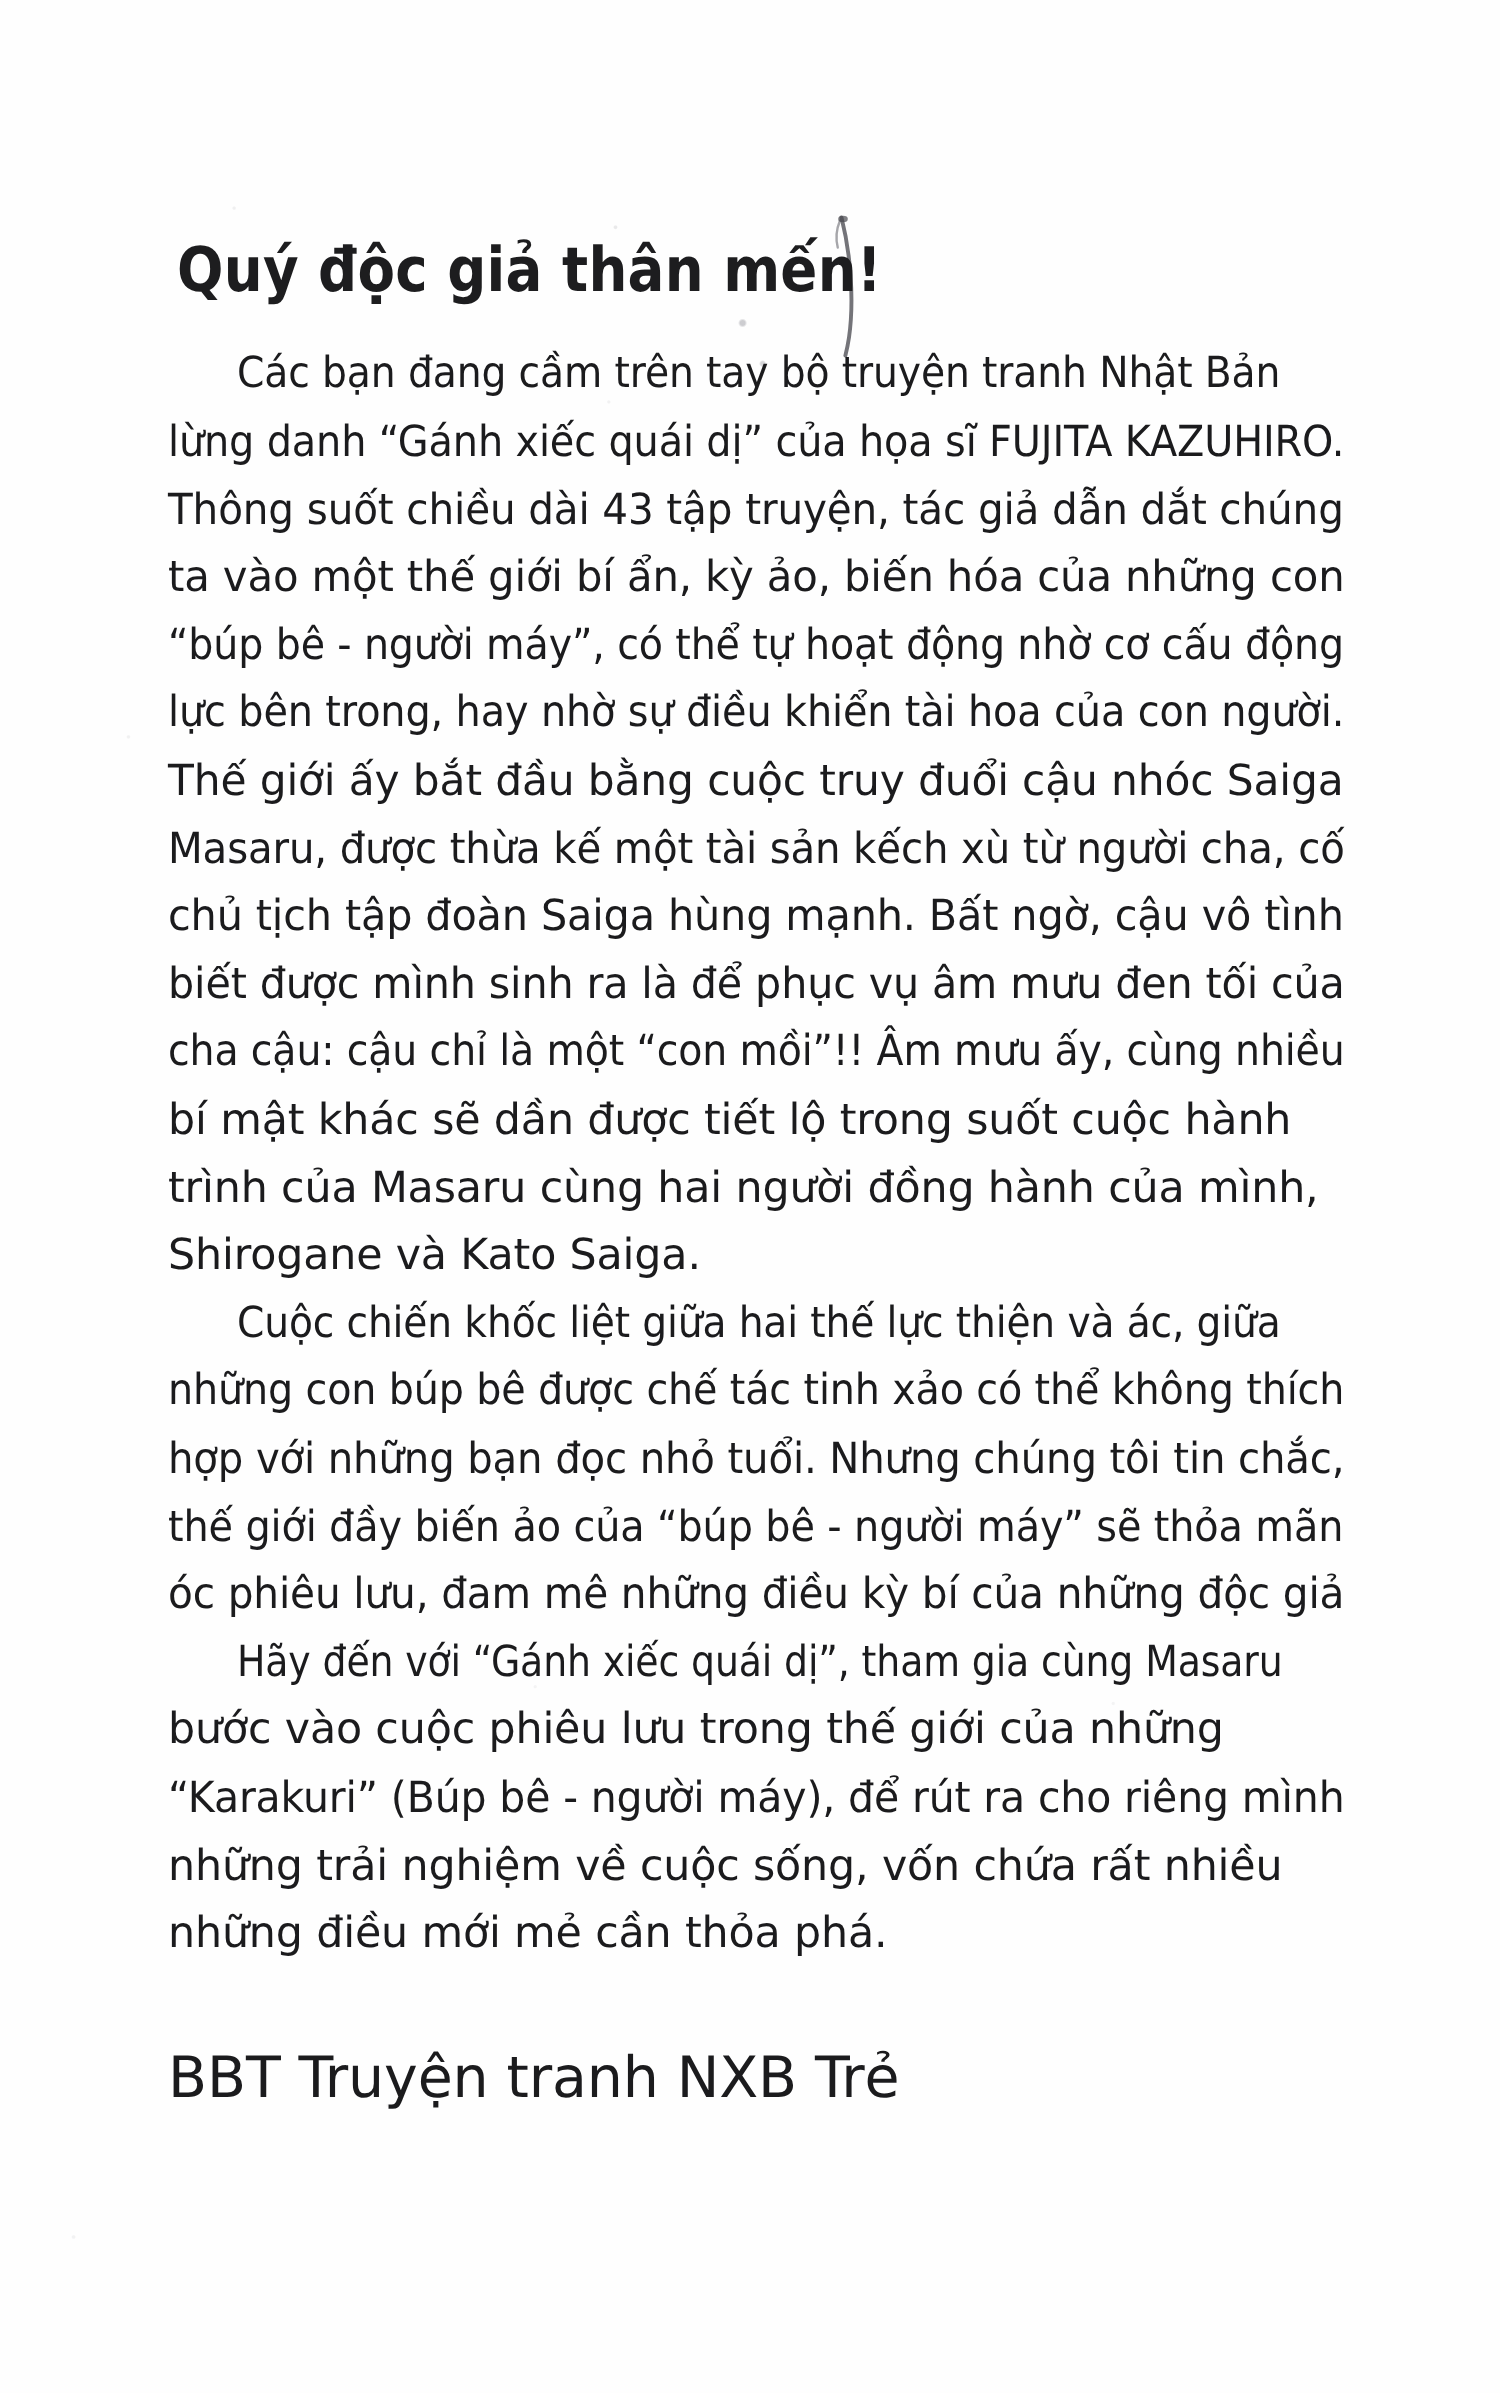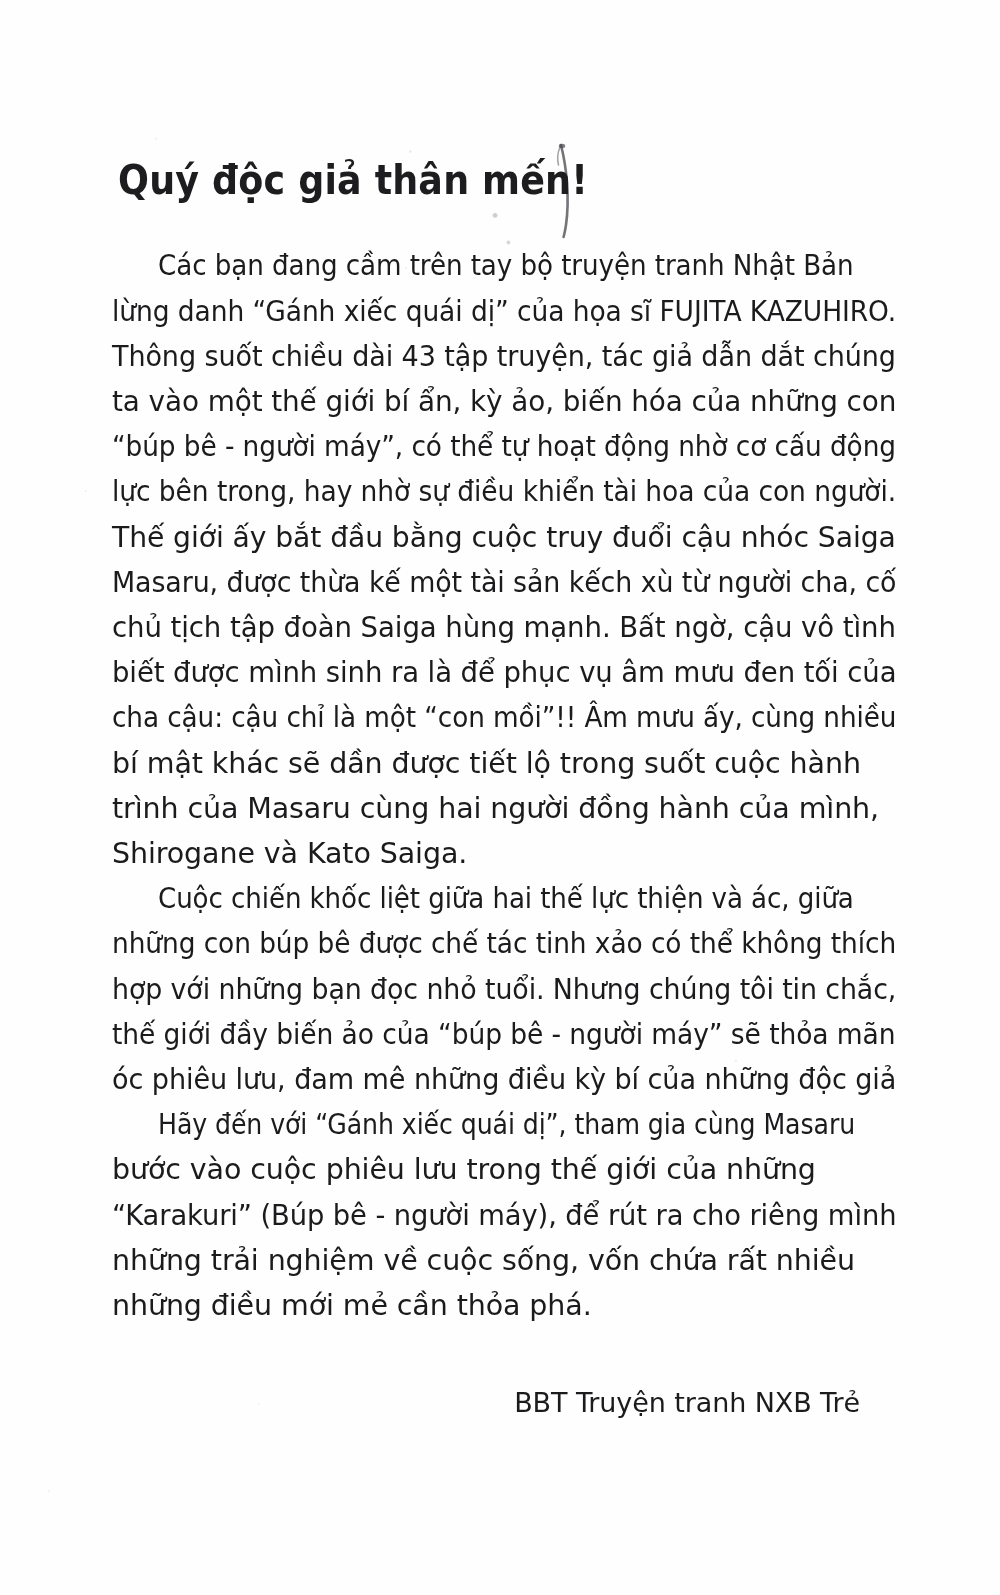--- a/index.html
+++ b/index.html
@@ -89,23 +89,23 @@
     display: block;
     white-space: nowrap;
   }
 
   .line.indent {
     padding-left: 46px;
   }
 
   .signature {
     margin-top: 52px;
-    text-align: right;
+    text-align: left;
     padding-right: 36px;
-    font-size: 27px;
+    font-size: 38px;
     color: #1b1b1d;
     white-space: nowrap;
   }
 </style>
 </head>
 <body>
 
 <div class="page">
 
   <div class="paper-texture"></div>
@@ -116,21 +116,21 @@
     <ellipse cx="14" cy="3" rx="3.2" ry="2.2" fill="#4a4a50" opacity="0.7"></ellipse>
   </svg>
 
   <div class="letter-block">
 
     <h1 class="letter-title" style="transform-origin: left center; display: inline-block; transform: scaleX(0.8885);">Quý độc giả thân mến!</h1>
 
     <div class="letter-body">
 
       <p class="para">
-        <span style="display: block; padding-left: 46px; margin-top: 17px;"><span class="line indent" style="transform-origin: left center; display: inline-block; transform: scaleX(0.9191); width: 803px; padding-left: 0px;">Các bạn đang cầm trên tay bộ truyện tranh Nhật Bản</span></span>
+        <span style="display: block; padding-left: 46px;"><span class="line indent" style="transform-origin: left center; display: inline-block; transform: scaleX(0.9191); width: 803px; padding-left: 0px;">Các bạn đang cầm trên tay bộ truyện tranh Nhật Bản</span></span>
         <span style="display: block; padding-left: 0px;"><span class="line" style="transform-origin: left center; display: inline-block; transform: scaleX(0.9311); width: 842px; padding-left: 0px;">lừng danh “Gánh xiếc quái dị” của họa sĩ FUJITA KAZUHIRO.</span></span>
         <span style="display: block; padding-left: 0px;"><span class="line" style="transform-origin: left center; display: inline-block; transform: scaleX(0.948); width: 827px; padding-left: 0px;">Thông suốt chiều dài 43 tập truyện, tác giả dẫn dắt chúng</span></span>
         <span style="display: block; padding-left: 0px;"><span class="line" style="transform-origin: left center; display: inline-block; transform: scaleX(0.9776); width: 802px; padding-left: 0px;">ta vào một thế giới bí ẩn, kỳ ảo, biến hóa của những con</span></span>
         <span style="display: block; padding-left: 0px;"><span class="line" style="transform-origin: left center; display: inline-block; transform: scaleX(0.9256); width: 847px; padding-left: 0px;">“búp bê - người máy”, có thể tự hoạt động nhờ cơ cấu động</span></span>
         <span style="display: block; padding-left: 0px; text-align: center;"><span class="line" style="transform-origin: left center; display: inline-block; transform: scaleX(0.9311); width: 842px; padding-left: 0px;">lực bên trong, hay nhờ sự điều khiển tài hoa của con người.</span></span>
         <span style="display: block; padding-left: 0px;"><span class="line" style="transform-origin: left center; display: inline-block; transform: scaleX(0.9912); width: 791px; padding-left: 0px;">Thế giới ấy bắt đầu bằng cuộc truy đuổi cậu nhóc Saiga</span></span>
         <span style="display: block; padding-left: 0px;"><span class="line" style="transform-origin: left center; display: inline-block; transform: scaleX(0.9423); width: 832px; padding-left: 0px;">Masaru, được thừa kế một tài sản kếch xù từ người cha, cố</span></span>
         <span style="display: block; padding-left: 0px;"><span class="line" style="transform-origin: left center; display: inline-block; transform: scaleX(0.9679); width: 810px; padding-left: 0px;">chủ tịch tập đoàn Saiga hùng mạnh. Bất ngờ, cậu vô tình</span></span>
         <span style="display: block; padding-left: 0px;"><span class="line" style="transform-origin: left center; display: inline-block; transform: scaleX(0.9655); width: 812px; padding-left: 0px;">biết được mình sinh ra là để phục vụ âm mưu đen tối của</span></span>
         <span style="display: block; padding-left: 0px;"><span class="line" style="transform-origin: left center; display: inline-block; transform: scaleX(0.9224); width: 850px; padding-left: 0px;">cha cậu: cậu chỉ là một “con mồi”!! Âm mưu ấy, cùng nhiều</span></span>

